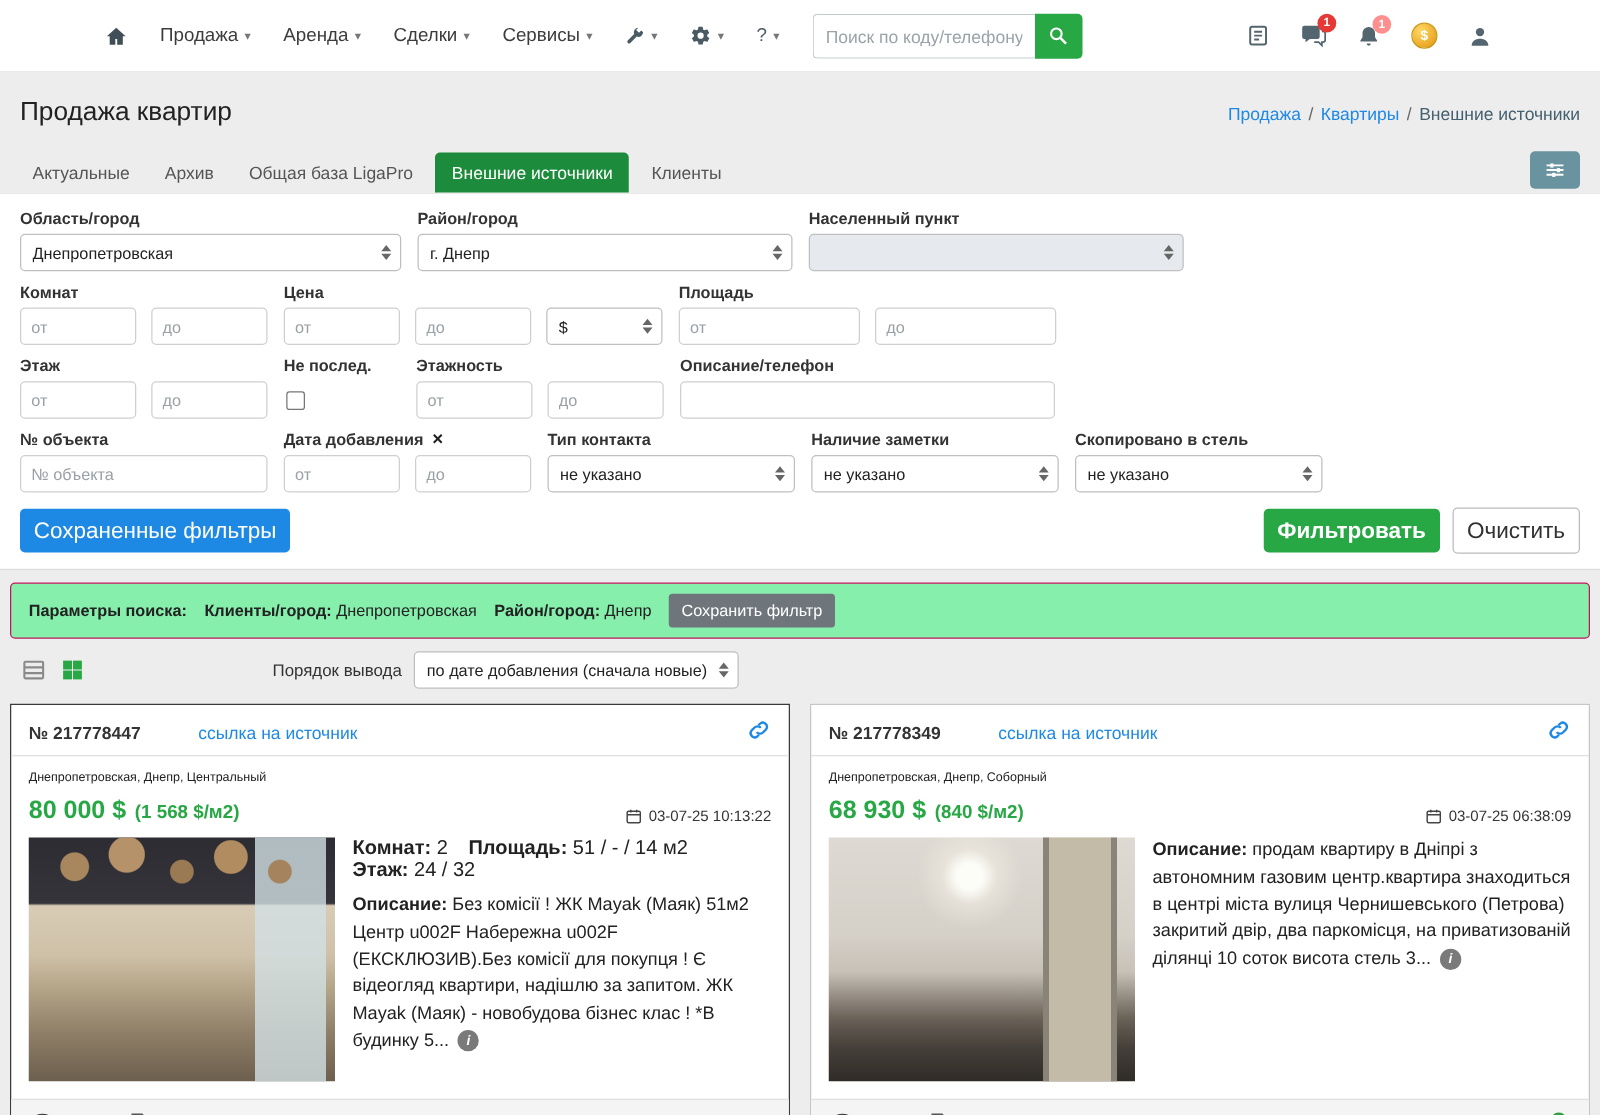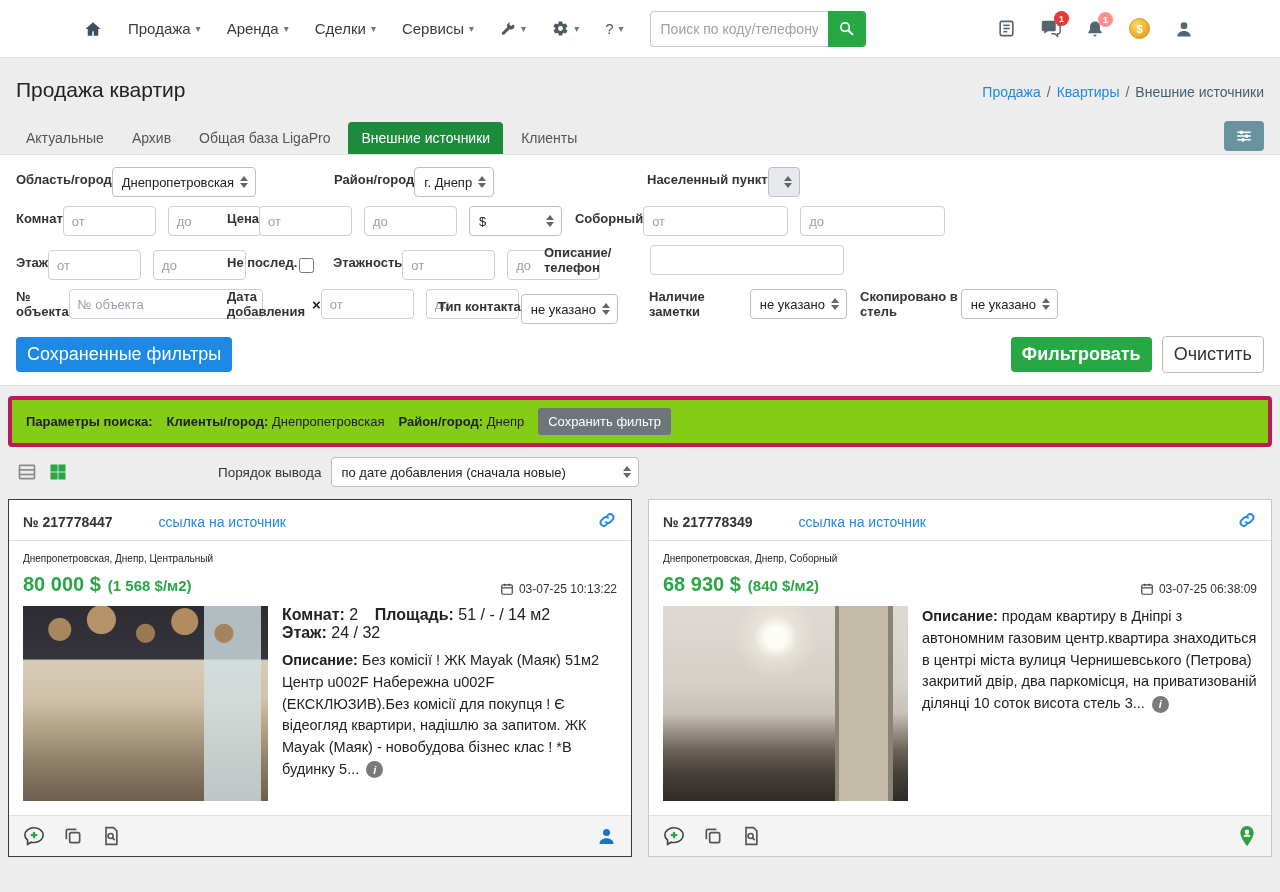--- a/index.html
+++ b/index.html
@@ -50,21 +50,21 @@
   .tabs { display:flex; align-items:flex-end; gap:8px; }
   .tab { font-size:14px; color:#555; padding:8px 10px; cursor:pointer; white-space:nowrap; }
   .tab.active { background:#1c8c3c; color:#fff; border-radius:4px 4px 0 0; padding:8px 13px; }
   .tabs-filter-btn { margin-left:auto; width:40px; height:30px; background:#68939f; border:none;
                      border-radius:4px; display:flex; align-items:center; justify-content:center;
                      cursor:pointer; margin-bottom:3px; }
 
   
   .panel { background:#fff; border-top:1px solid #e3e3e3; border-bottom:1px solid #ddd; padding:12px 16px 12px; }
   .frow { display:flex; gap:13px; margin-bottom:9px; align-items:flex-end; }
-  .fgroup { display:flex; flex-direction:row; }
+  .fgroup { display:flex; flex-direction:column; }
   .flabel { font-size:13px; font-weight:bold; color:#333; margin-bottom:5px; display:flex; align-items:center; gap:7px; }
   .mini-btn { font-style:normal; font-weight:bold; color:#222; font-size:15px; line-height:1; cursor:pointer; }
   .inner { display:flex; gap:12px; }
   .w93 { width:93px; } .w145 { width:145px; } .w198 { width:198px; }
   .w300 { width:300px; } .w305 { width:305px; }
   .finput { height:30px; border:1px solid #cfcfcf; border-radius:4px; padding:0 8px; font-size:13px;
             color:#333; font-family:"Liberation Sans", sans-serif; }
   .finput::placeholder { color:#9aa0a6; }
   .select { display:flex; align-items:center; height:30px; padding:0 7px 0 9px; border:1px solid #bfbfbf;
             border-radius:4px; background:#fff; font-size:13px; color:#222; cursor:pointer; }
@@ -76,33 +76,33 @@
   .sel-arrows .down { border-top:5px solid #666; }
   .chk { width:15px; height:15px; margin:8px 0 7px 2px; }
   .factions { display:flex; align-items:center; margin-top:12px; }
   .btn { border:none; border-radius:4px; font-size:18px; padding:7px 11px; cursor:pointer;
          font-family:"Liberation Sans", sans-serif; }
   .btn-blue { background:#1e88e5; color:#fff; }
   .btn-green { background:#28a745; color:#fff; font-weight:bold; }
   .btn-light { background:#fff; color:#333; border:1px solid #bbb; margin-left:10px; }
 
   
-  .params-bar { margin:10px 8px 0; background:#84cc16; border:4px solid #be185d; border-radius:4px;
+  .params-bar { margin:10px 8px 0; background:#86efac; border:1px solid #be185d; border-radius:4px;
                 padding:8px 14px; display:flex; align-items:center; gap:14px; font-size:13px; color:#222; }
   .params-bar b { font-weight:bold; }
   .btn-gray { background:#6e757b; color:#fff; border:none; border-radius:3px; font-size:13px;
               padding:6px 10px; cursor:pointer; font-family:"Liberation Sans", sans-serif; }
 
   
   .sort-row { display:flex; align-items:center; padding:10px 16px 10px; }
   .view-ico { cursor:pointer; display:inline-flex; }
   .view-ico.list { color:#8a8a8a; margin-right:10px; }
   .view-ico.grid { color:#28a745; }
   .sort-label { margin-left:150px; font-size:13.5px; color:#333; }
-  .sort-select { width:308px; margin-left:10px; }
+  .sort-select { width:260px; margin-left:10px; }
 
   
   .cards-grid { display:grid; grid-template-columns:1fr 1fr; gap:16px; margin:2px 8px 0; }
   .card { background:#fff; border:1px solid #c6c6c6; display:flex; flex-direction:column; }
   .card.selected { border:1.5px solid #3a3a3a; }
   .card-head { display:flex; align-items:flex-end; padding:10px 14px; border-bottom:1px solid #e0e0e0; }
   .card-num { font-size:14px; font-weight:bold; color:#333; }
   .src-link { font-size:14px; color:#1e88e5; margin-left:46px; cursor:pointer; text-decoration:none; }
   .chain { margin-left:auto; color:#1e88e5; cursor:pointer; }
   .card-body { padding:12px 14px 14px; }
@@ -332,21 +332,21 @@
           <span class="sel-value">$</span>
           <span class="sel-arrows">
               <i class="up"></i>
               <i class="down"></i>
             </span>
         </div>
       </div>
     </div>
     <div class="fgroup">
       <label class="flabel">
-          <span>Соборный</span>
+          <span>Площадь</span>
         </label>
       <div class="inner">
         <input class="finput w145" placeholder="от" style="">
         <input class="finput w145" placeholder="до" style="">
       </div>
     </div>
   </div>
 
   <div class="frow">
     <div class="fgroup w198">

